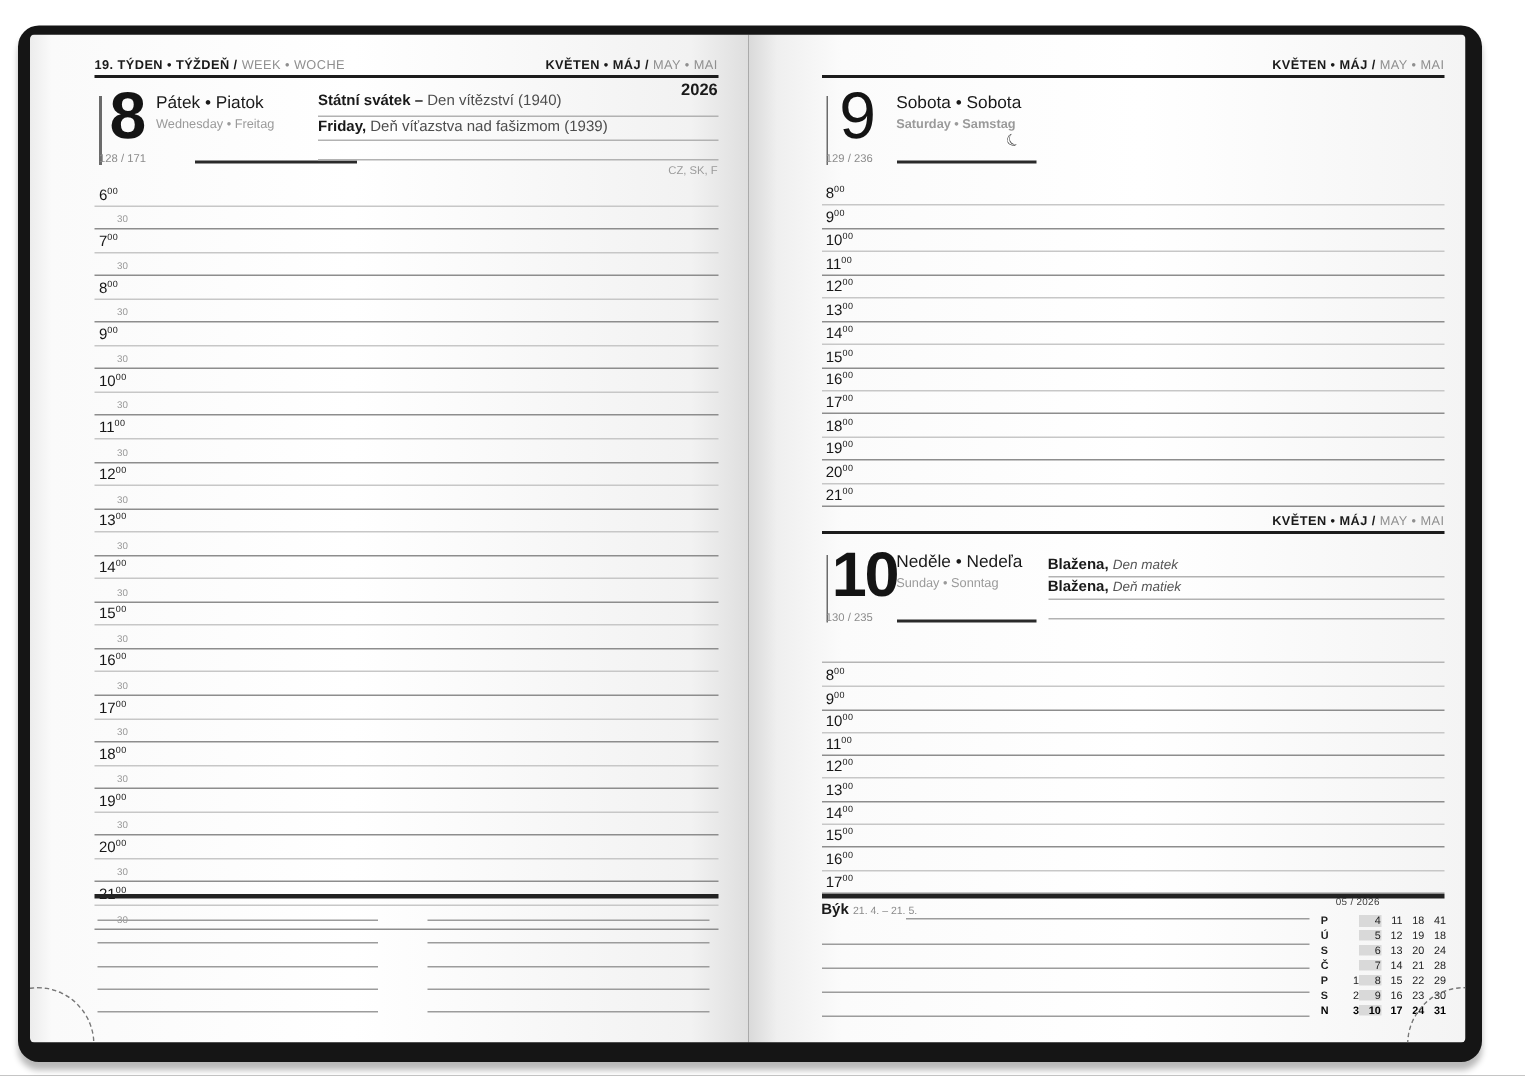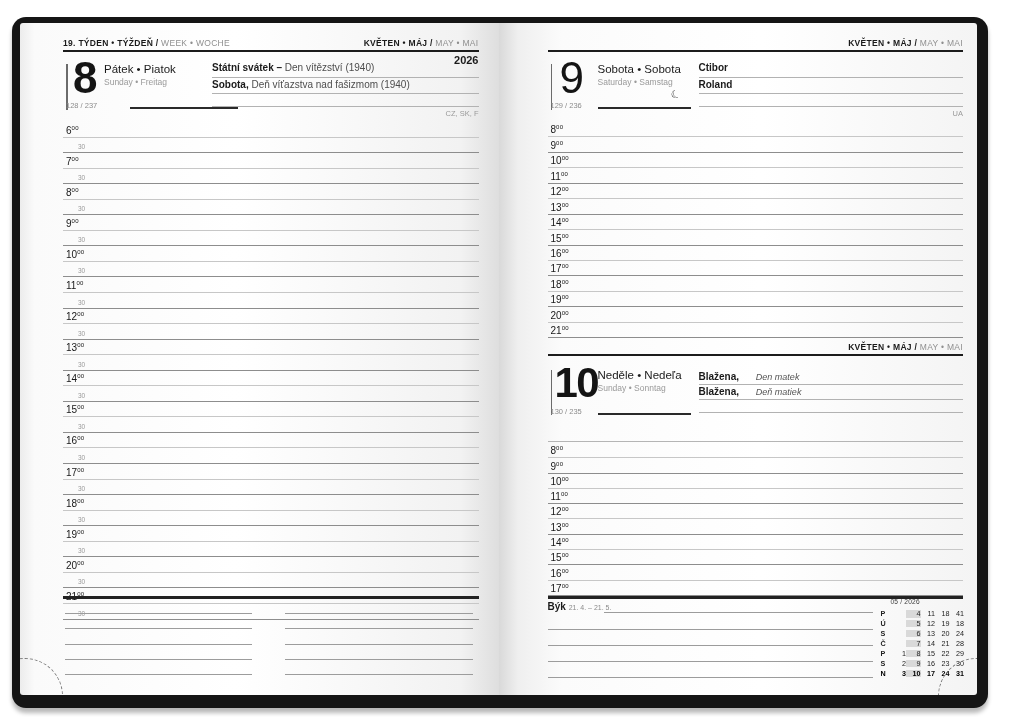--- a/index.html
+++ b/index.html
@@ -24,21 +24,21 @@
   .bignum.bold{font-weight:bold;}
   .daynames{font-size:11.5px;font-weight:normal;line-height:1;}
   .daynames-alt{font-size:8.5px;color:#9a9a9a;line-height:1;}
   .doy{font-size:7.5px;color:#8c8c8c;line-height:1;}
   .shortline{height:1.6px;background:#2a2a2a;}
 
   .hblock{position:absolute;}
   .htext{position:absolute;left:0;right:0;font-size:10px;line-height:1;white-space:nowrap;}
   .htext .b{font-size:10px;}
   .htext .rest{color:#4d4d4d;font-weight:normal;}
-  .htext .resti{color:#555;font-weight:normal;font-style:italic;font-size:9px;margin-left:14px;}
+  .htext .resti{color:#555;font-weight:normal;font-style:italic;font-size:9px;}
   .uline{position:absolute;left:0;right:0;height:1px;background:#b2b2b2;}
   .cc{position:absolute;right:0;font-size:7.5px;color:#9a9a9a;line-height:1;}
 
   .tgrid{position:absolute;}
   .trow{position:relative;}
   .trow.bl{border-bottom:1px solid #c7c7c7;}
   .trow.bd{border-bottom:1px solid #8d8d8d;}
   .tl{position:absolute;left:3px;bottom:1px;font-size:10px;line-height:1;color:#161616;white-space:nowrap;}
   .tl .sup{font-size:6px;vertical-align:4px;letter-spacing:0.3px;}
   .tl30{position:absolute;left:15px;bottom:1.5px;font-size:6.5px;line-height:1;color:#999;}
@@ -79,33 +79,33 @@
           <span class="b">KVĚTEN • MÁJ /</span>
           <span class="lt">MAY • MAI</span>
         </span>
       </div>
       <div class="abs headline" style="top:27px;left:43px;right:20px;"></div>
       <div class="abs year" style="top:32px;right:20px;">2026</div>
 
       <div class="abs vbar" style="left:46px;top:41px;height:46px;"></div>
       <div class="abs bignum bold" style="left:53px;top:33px;">8</div>
       <div class="abs daynames" style="left:84px;top:41px;">Pátek • Piatok</div>
-      <div class="abs daynames-alt" style="left:84px;top:55px;">Sunday • Freitag</div>
-      <div class="abs doy" style="left:46px;top:79px;">128 / 237</div>
+      <div class="abs daynames-alt" style="left:84px;top:55px;">Wednesday • Freitag</div>
+      <div class="abs doy" style="left:46px;top:79px;">128 / 171</div>
       <div class="abs shortline" style="left:110px;width:108px;top:84px;"></div>
 
       <div class="hblock" style="left:192px;right:20px;top:0;height:100px;">
         <div class="htext" style="top:40px;">
           <span class="b">Státní svátek –</span>
           <span class="rest">Den vítězství (1940)</span>
         </div>
         <div class="uline" style="top:54px;"></div>
         <div class="htext" style="top:57px;">
-          <span class="b">Sobota,</span>
-          <span class="rest">Deň víťazstva nad fašizmom (1940)</span>
+          <span class="b">Friday,</span>
+          <span class="rest">Deň víťazstva nad fašizmom (1939)</span>
         </div>
         <div class="uline" style="top:70px;"></div>
         <div class="uline" style="top:83px;"></div>
         <div class="cc" style="top:87px;">CZ, SK, F</div>
       </div>
 
       <div class="tgrid grid-fri" style="top:99px;left:43px;right:20px;">
           <div class="trow bl" style="height: 14.55px;">
             <span class="tl"><span>6</span><span class="sup">00</span></span>
           </div>
@@ -236,37 +236,25 @@
         <span>
           <span class="b">KVĚTEN • MÁJ /</span>
           <span class="lt">MAY • MAI</span>
         </span>
       </div>
       <div class="abs headline" style="top:27px;left:49px;right:14px;"></div>
 
       <div class="abs vbar" style="left:52px;top:41px;height:46px;"></div>
       <div class="abs bignum" style="left:61px;top:33px;">9</div>
       <div class="abs daynames" style="left:99px;top:41px;">Sobota • Sobota</div>
-      <div class="abs daynames-alt" style="left:99px;top:55px;">Saturday • Samstag</div>
+      <div class="abs daynames-alt" style="left:99px;top:55px;font-weight:bold;">Saturday • Samstag</div>
       <div class="abs doy" style="left:52px;top:79px;">129 / 236</div>
       <div class="abs shortline" style="left:99px;width:93px;top:84px;"></div>
       <div class="abs moon" style="left:172px;top:66px;">☾</div>
 
-      <div class="hblock" style="left:200px;right:14px;top:0;height:100px;">
-        <div class="htext" style="top:40px;">
-          <span class="b">Ctibor</span>
-        </div>
-        <div class="uline" style="top:54px;"></div>
-        <div class="htext" style="top:57px;">
-          <span class="b">Roland</span>
-        </div>
-        <div class="uline" style="top:70px;"></div>
-        <div class="uline" style="top:83px;"></div>
-        <div class="cc" style="top:87px;">UA</div>
-      </div>
 
       <div class="tgrid grid-sat" style="top:99px;left:49px;right:14px;">
           <div class="trow bl" style="height: 14.45px;">
             <span class="tl"><span>8</span><span class="sup">00</span></span>
           </div>
           <div class="trow bd" style="height: 14.45px;">
             <span class="tl"><span>9</span><span class="sup">00</span></span>
           </div>
           <div class="trow bl" style="height: 14.45px;">
             <span class="tl"><span>10</span><span class="sup">00</span></span>

